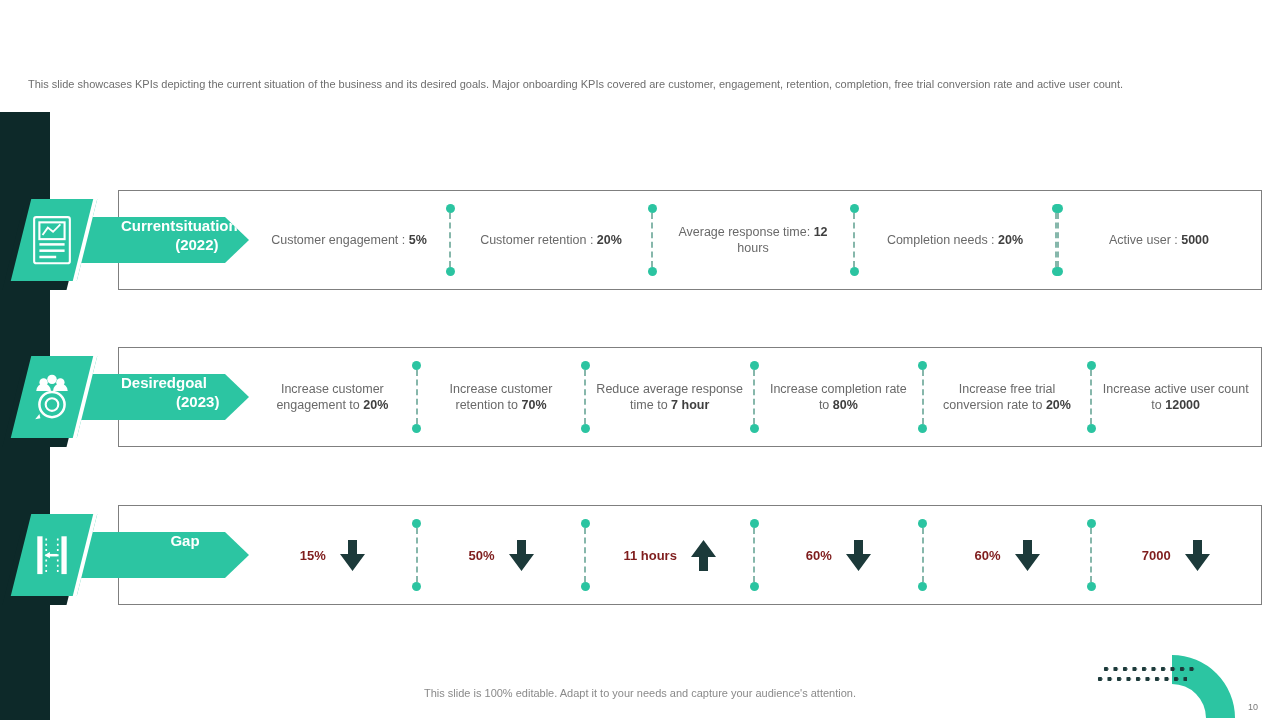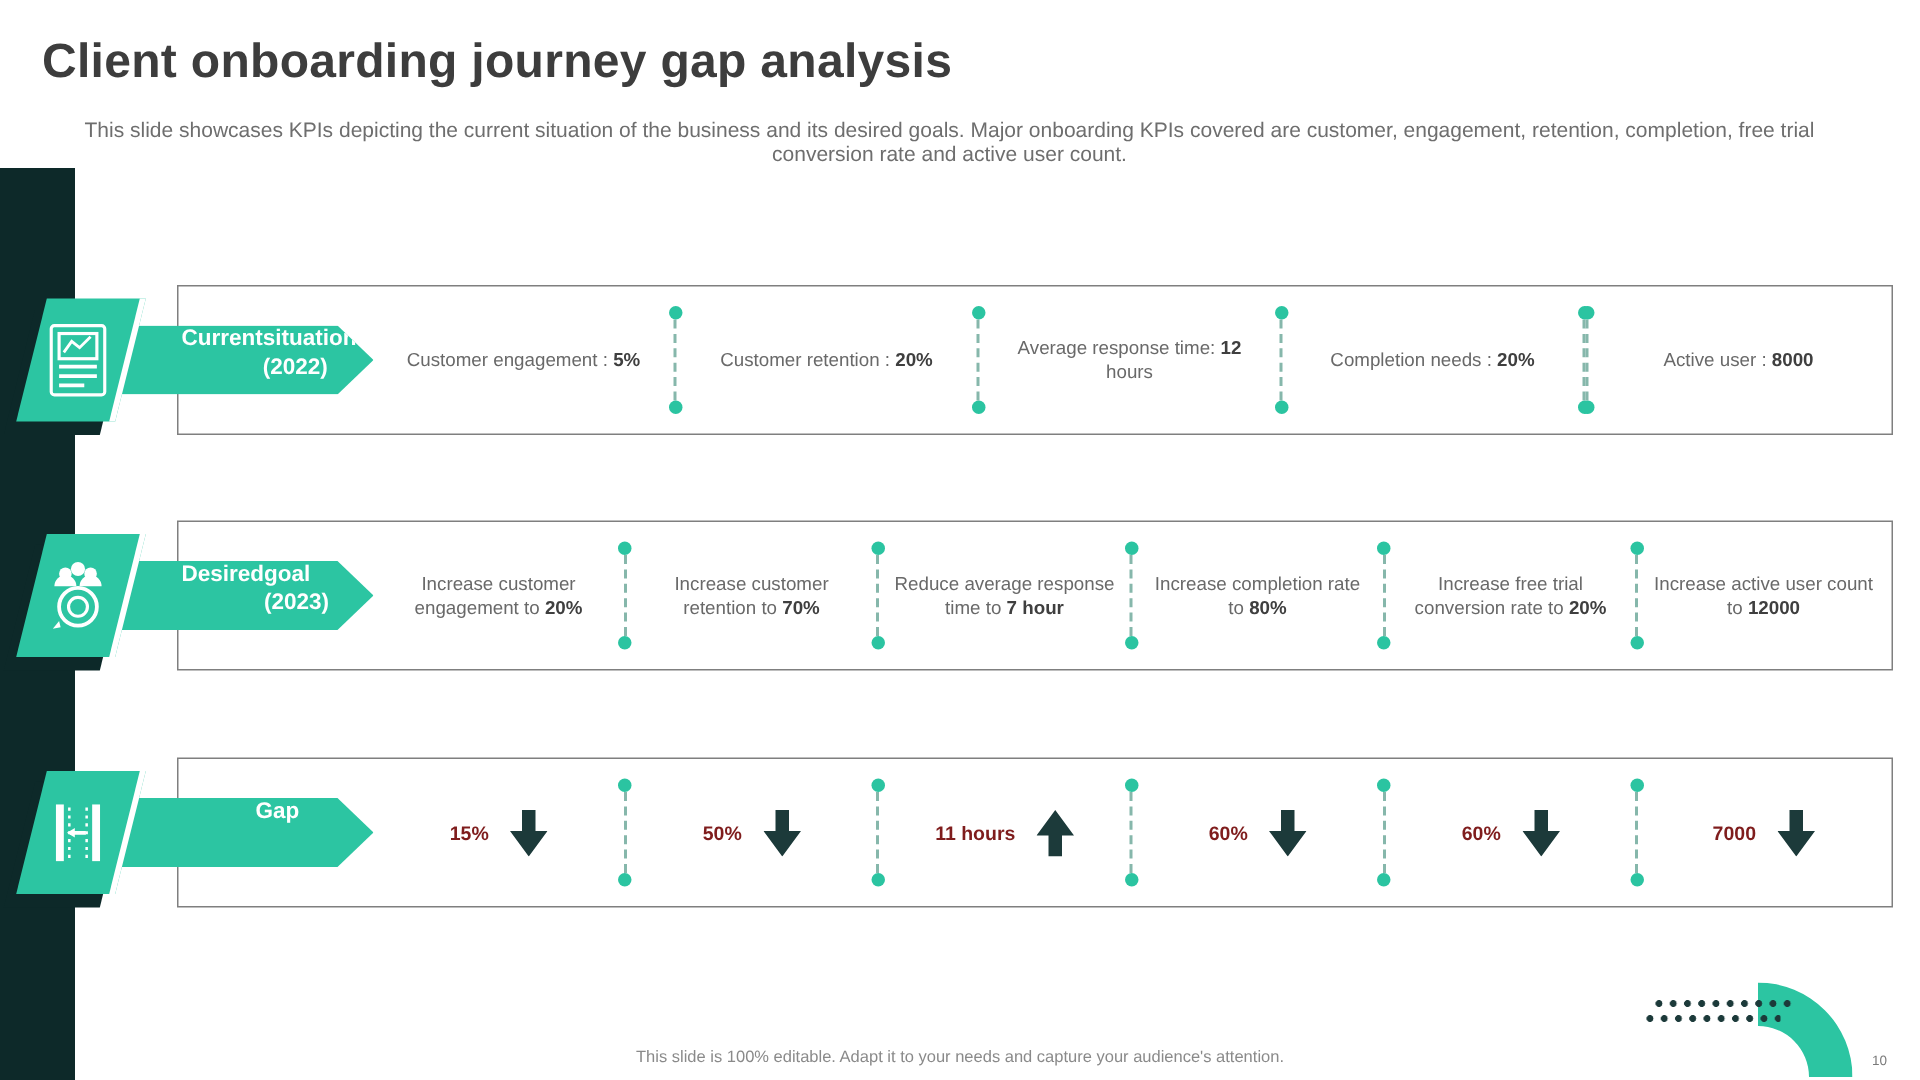--- a/index.html
+++ b/index.html
@@ -13,21 +13,21 @@
   .slide { position:absolute; inset:0; }
 
   
   .title {
     position:absolute; left:28px; top:22px;
     font-size:32px; font-weight:bold; color:#3d3d3d;
     letter-spacing:0.2px;
   }
   .subtitle {
     position:absolute; left:28px; top:78px; width:1210px;
-    font-size:14px; color:#6e6e6e;text-align:center;
+    font-size:11px; color:#6e6e6e;
   }
 
   
   .left-bar {
     position:absolute; left:0; top:112px; width:50px; height:608px;
     background:#0d2929;
   }
 
   
   .row-box {
@@ -86,21 +86,21 @@
     position:absolute; left:58px; top:-23px; width:170px; height:46px;
     background:#2cc5a2; z-index:2;
     clip-path:polygon(0 0, calc(100% - 24px) 0, 100% 50%, calc(100% - 24px) 100%, 0 100%);
     display:flex; flex-direction:row; justify-content:center;
     padding-left:42px; color:#ffffff; font-weight:bold; font-size:15px;
     line-height:1.25;
   }
 
   
   .footer-text {
-    position:absolute; left:0; right:0; bottom:9px;
+    position:absolute; left:0; right:0; bottom:21px;
     text-align:center; font-size:11px; color:#8a8a8a;
   }
   .page-num {
     position:absolute; right:22px; bottom:8px;
     font-size:9px; color:#7a7a7a;
   }
 
   
   .ring { position:absolute; left:1109px; top:655px; width:126px; height:65px; }
   .dots-row {
@@ -109,21 +109,20 @@
     background-size:9.5px 6px;
   }
   .dots-a { left:1103px; top:666px; width:94px; }
   .dots-b { left:1097px; top:676px; width:90px; }
 </style>
 </head>
 <body>
 
 <div class="slide">
 
-  <div class="title">Client onboarding journey gap analysis</div>
   <div class="subtitle">This slide showcases KPIs depicting the current situation of the business and its desired goals. Major onboarding KPIs covered are customer, engagement, retention, completion, free trial conversion rate and active user count.</div>
   <div class="left-bar"></div>
 
   <div class="row-box r0">
     <div class="label-group">
       <div class="tile-shadow"></div>
       <div class="tile">
         <span class="icon">
           <svg viewBox="0 0 40 48" fill="none" stroke="#ffffff" stroke-width="2">
             <rect x="3" y="2" width="34" height="44" rx="2"></rect>
@@ -152,21 +151,21 @@
         <div class="cell">
           <div class="cell-text"><span>Average response time: </span><span class="b">12</span><span> hours</span></div>
         </div>
         <div class="divider"></div>
         <div class="cell">
           <div class="cell-text"><span>Completion needs : </span><span class="b">20%</span></div>
         </div>
         <div class="divider"></div>
         <div class="divider"></div>
         <div class="cell">
-          <div class="cell-text"><span>Active user : </span><span class="b">8000</span></div>
+          <div class="cell-text"><span>Active user : </span><span class="b">5000</span></div>
         </div>
       </div>
   </div>
 
   <div class="row-box r1">
     <div class="label-group">
       <div class="tile-shadow"></div>
       <div class="tile">
         <span class="icon">
           <svg viewBox="0 0 40 48" fill="#ffffff">

